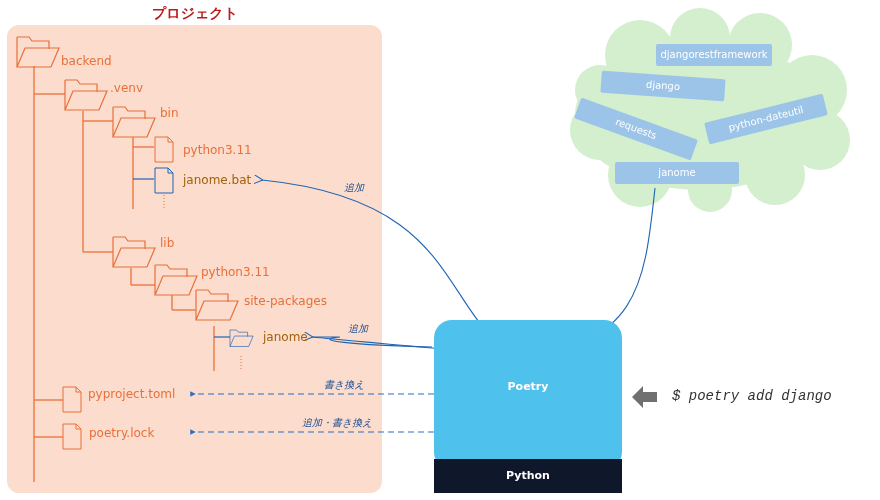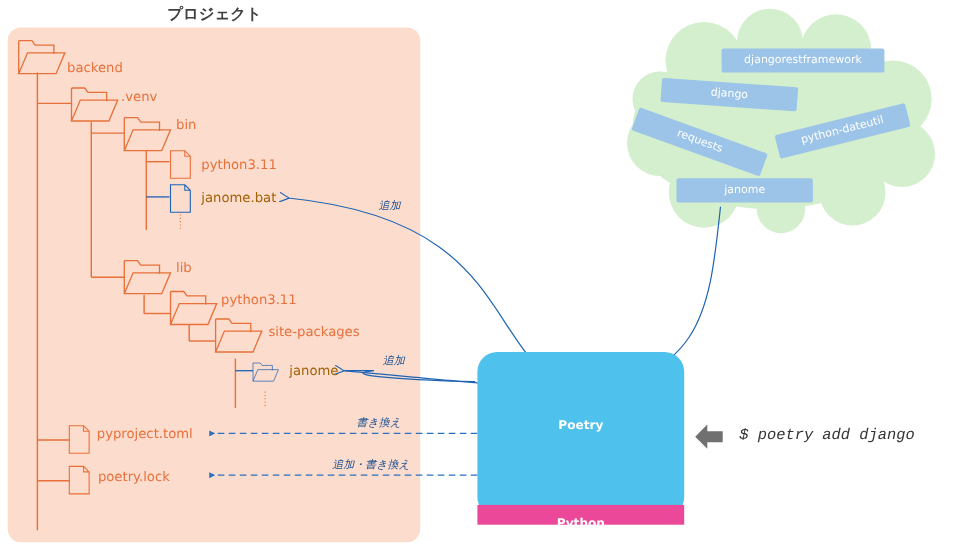--- a/index.html
+++ b/index.html
@@ -2,21 +2,21 @@
 <html><head>
 <meta charset="utf-8">
 <style>
   html, body { margin: 0; padding: 0; background: #ffffff; }
   body { width: 880px; height: 500px; position: relative; overflow: hidden;
          font-family: "DejaVu Sans", sans-serif; }
   svg { position: absolute; left: 0; top: 0; }
   .lbl { position: absolute; white-space: nowrap; font-size: 12px; line-height: 14px; }
   .orange { color: #e8703a; }
   .blue { color: #a16207; }
-  .title { font-size: 14px; color: #404040; font-weight: bold; }
+  .title { font-size: 14px; color: #b91c1c; font-weight: bold; }
   .note { font-size: 10px; color: #1f4f8f; font-style: italic; }
   .pkg { position: absolute; background: #9cc4e8; color: #ffffff; font-size: 10px;
          border-radius: 2px; text-align: center; line-height: 22px; height: 22px; white-space: nowrap; }
   .box { position: absolute; color: #ffffff; font-size: 11px; font-weight: bold; text-align: center; }
   .cmd { position: absolute; font-size: 14px; font-style: italic; color: #333; white-space: nowrap; font-family: Liberation Mono, monospace; }
 </style>
 </head>
 <body>
 
 <svg width="880" height="500">
@@ -117,22 +117,22 @@
 <div class="lbl orange" style="left:244px;top:294px;text-align:center;">site-packages</div>
 <div class="lbl blue" style="left:263px;top:330px;">janome</div>
 <div class="lbl orange" style="left:88px;top:387px;text-align:right;">pyproject.toml</div>
 <div class="lbl orange" style="left:89px;top:426px;">poetry.lock</div>
 
 <div class="lbl note" style="left:344px;top:181px;">追加</div>
 <div class="lbl note" style="left:348px;top:322px;">追加</div>
 <div class="lbl note" style="left:324px;top:378px;">書き換え</div>
 <div class="lbl note" style="left:302px;top:416px;">追加・書き換え</div>
 
-<div class="pkg" style="left:656px;top:44px;width:148px;">djangorestframework</div>
+<div class="pkg" style="left:656px;top:44px;width:116px;">djangorestframework</div>
 <div class="pkg" style="left:601px;top:75px;width:124px;transform:rotate(4deg);">django</div>
 <div class="pkg" style="left:574px;top:118px;width:124px;transform:rotate(20deg);">requests</div>
 <div class="pkg" style="left:705px;top:108px;width:122px;transform:rotate(-14deg);">python-dateutil</div>
 <div class="pkg" style="left:615px;top:162px;width:124px;">janome</div>
 
 <div class="box" style="left:434px;top:320px;width:188px;height:150px;line-height:134px;background:#4ec1ec;border-radius:18px;"><span>Poetry</span></div>
-<div class="box" style="left:434px;top:459px;width:188px;height:18px;line-height:33px;background:#ec4899;"><span>Python</span></div>
+<div class="box" style="left:434px;top:459px;width:188px;height:34px;line-height:33px;background:#0f172a;"><span>Python</span></div>
 
 <div class="cmd" style="left:672px;top:388px;">$ poetry add django</div>
 
 </body></html>

